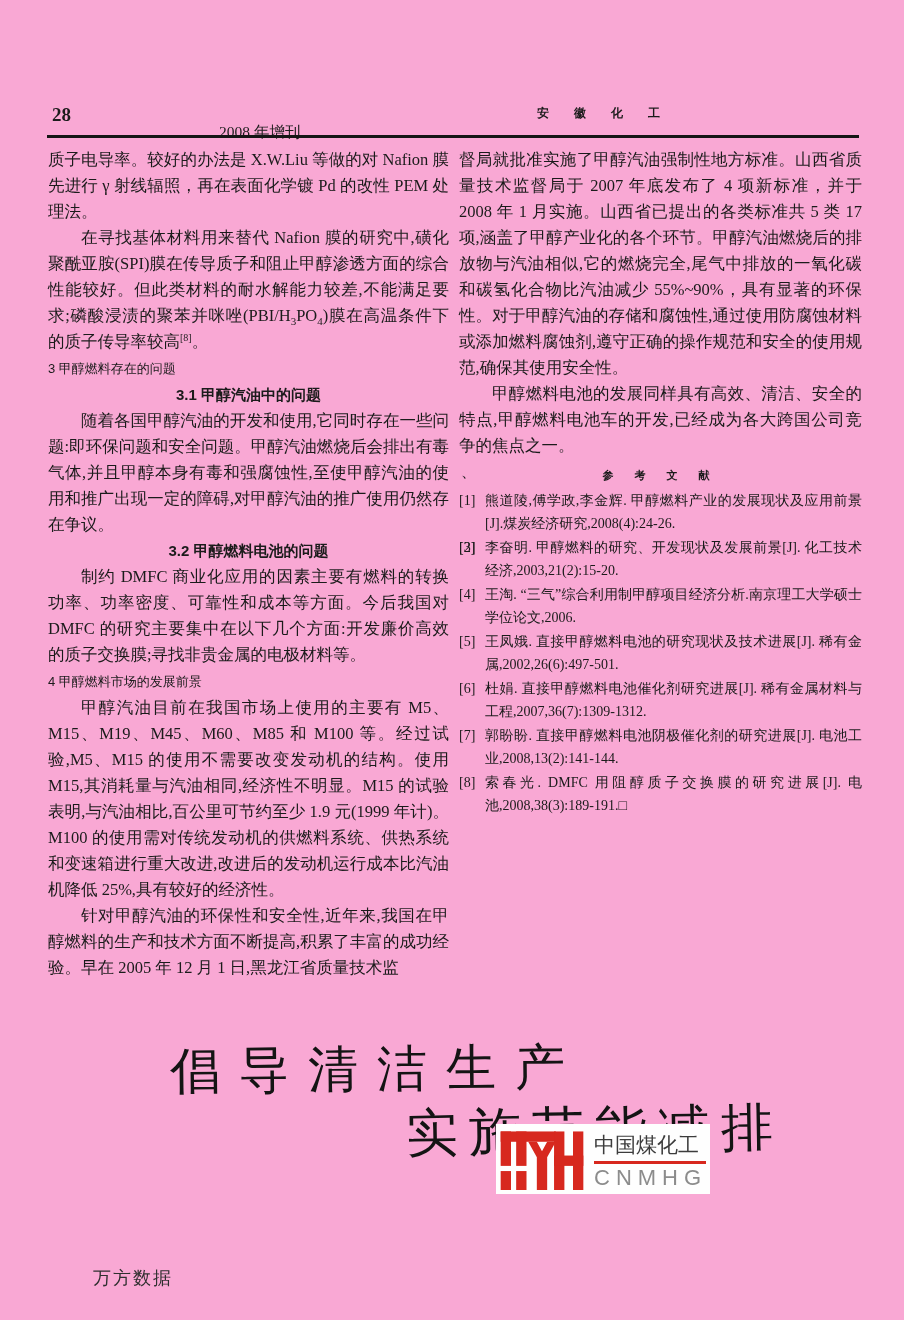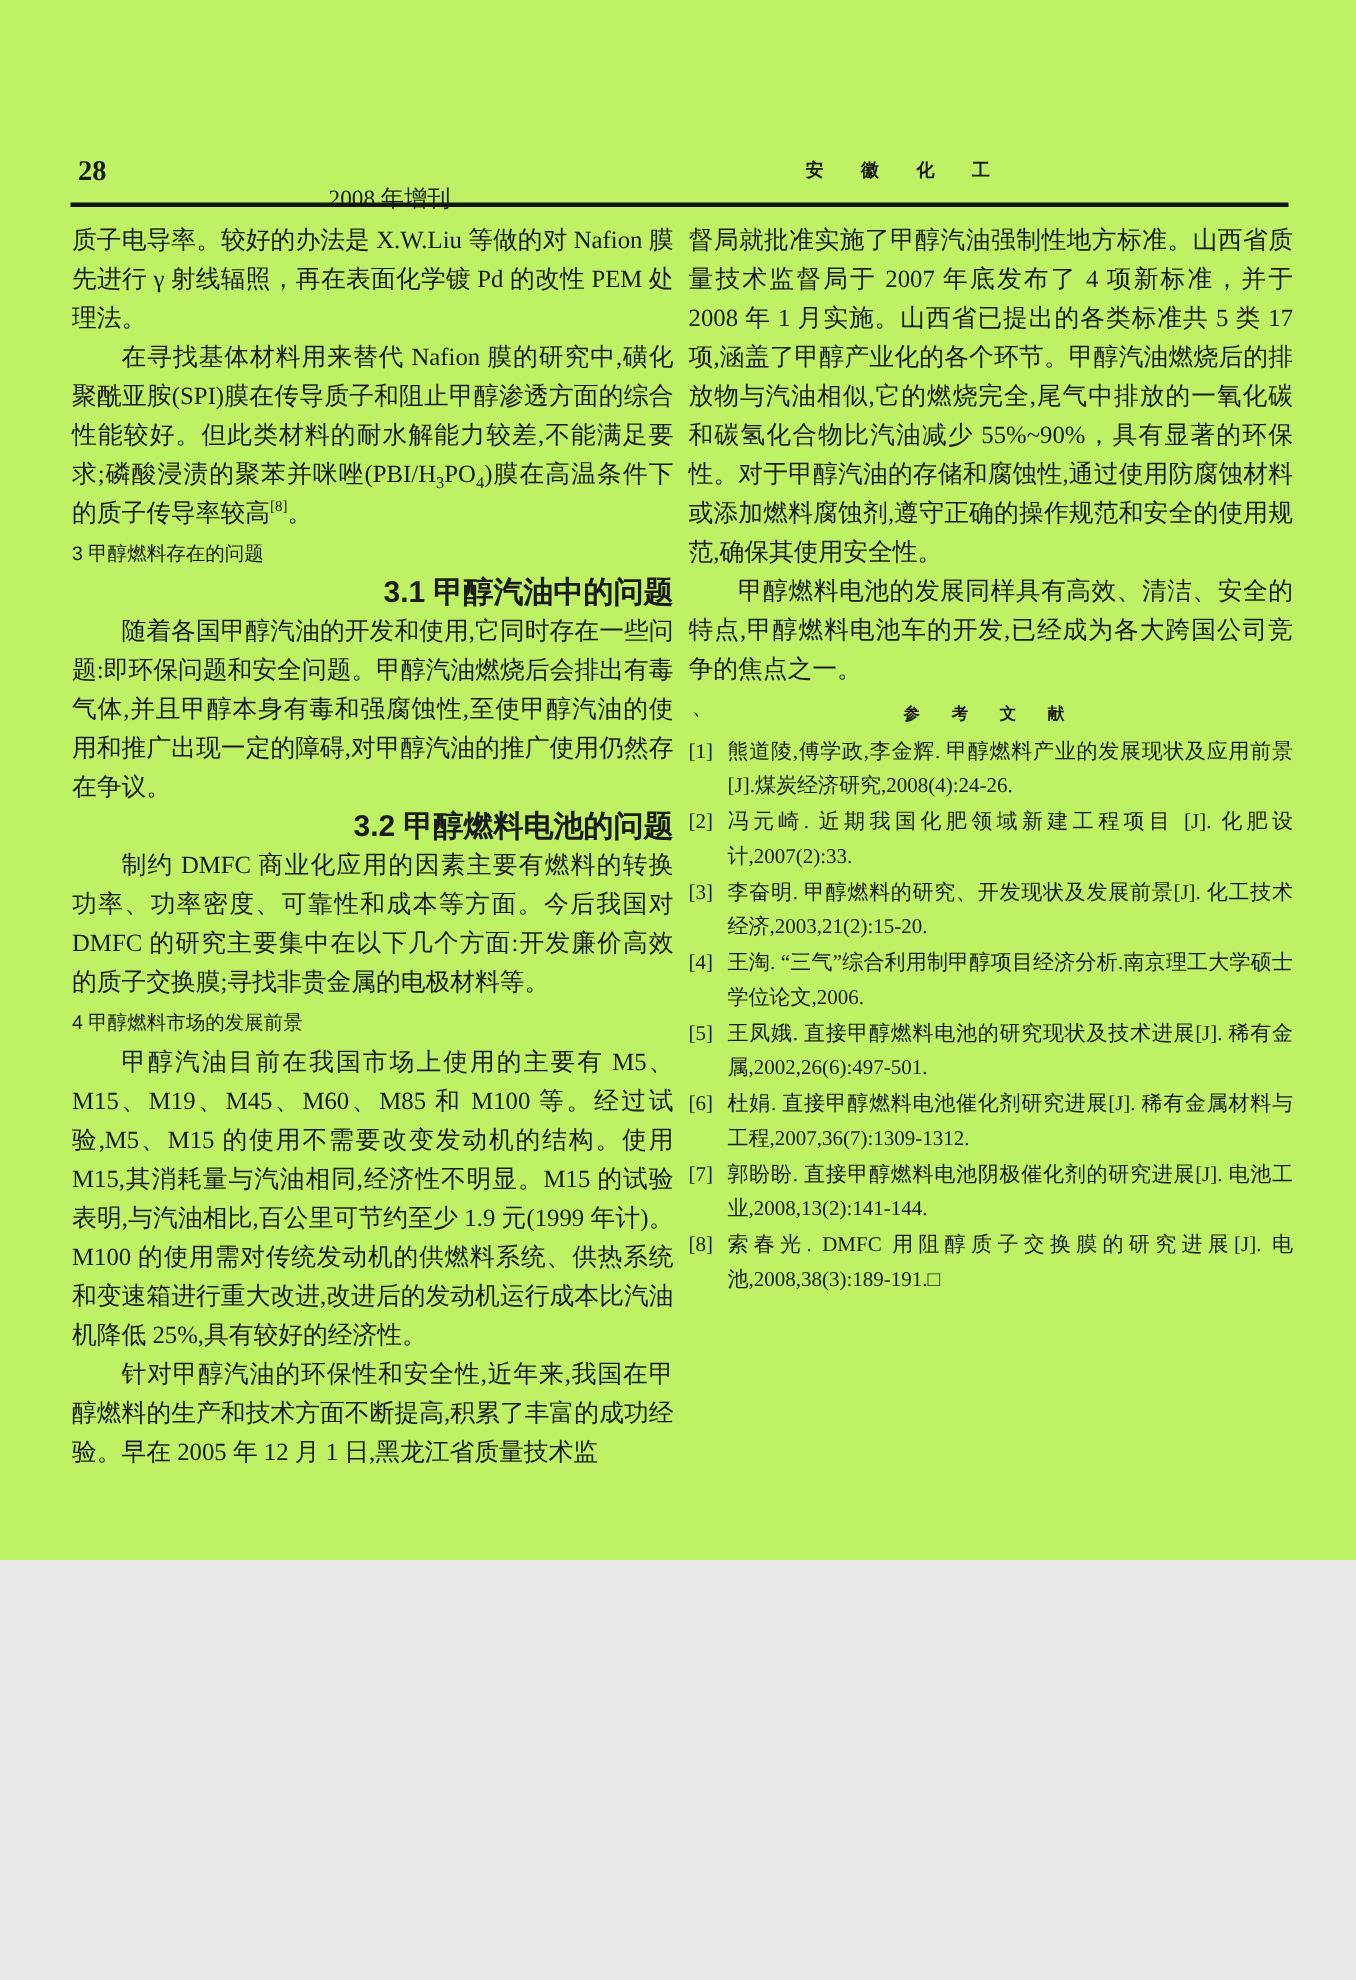--- a/index.html
+++ b/index.html
@@ -1,35 +1,35 @@
 <!DOCTYPE html>
 <html><head>
 <meta charset="utf-8">
 <style>
   * { margin:0; padding:0; box-sizing:border-box; }
   html,body { background:#e8e8e8; }
   .page {
-    position:relative; width:904px; height:1040px; margin:0 auto;
-    background:#bef264; color:#1b1b1b; overflow:hidden;
+    position:relative; width:904px; height:1320px; margin:0 auto;
+    background:#f9a8d4; color:#1b1b1b; overflow:hidden;
     font-family:"Liberation Serif","DejaVu Serif",serif;
   }
   
   .hdr-num { position:absolute; left:52px; top:104px; font-size:19px; font-weight:bold; }
   .hdr-issue { position:absolute; left:219px; top:108px; font-size:15.5px;margin-top:14px; }
   .hdr-journal { position:absolute; left:537px; top:105px; font-size:12px; font-weight:bold; letter-spacing:11px; }
   .hdr-rule { position:absolute; left:47px; top:135px; width:812px; height:3px; background:#151515; }
   
   .col { position:absolute; top:147px; text-align:justify; font-size:16.5px; line-height:26px; }
   .col-left  { left:48px;  width:401px; }
   .col-right { left:459px; width:403px; }
   .col p { text-align:justify; }
   .para-indent { text-indent:2em; }
   .para-flush  { text-indent:0; }
   .h-sec  { font-family:"Liberation Sans","DejaVu Sans",sans-serif; font-weight:normal; font-size:13px; line-height:27px; text-align:left; }
-  .h-sub  { font-family:"Liberation Sans","DejaVu Sans",sans-serif; font-weight:bold; font-size:20px;  line-height:26px; text-align:right; }
+  .h-sub  { font-family:"Liberation Sans","DejaVu Sans",sans-serif; font-weight:bold; font-size:15px;  line-height:26px; text-align:center; }
   sup { font-size:10px; vertical-align:super; line-height:0; }
   sub { font-size:11px; vertical-align:sub;  line-height:0; }
   
   .refs-title-row { position:relative; text-align:center; margin-top:2px; }
   .refs-title { display:inline-block; font-family:"Liberation Sans","DejaVu Sans",sans-serif;
                 font-weight:bold; font-size:11px; line-height:26px; letter-spacing:9px; text-align:center; }
   .stray-mark { position:absolute; left:2px; top:-2px; font-size:15px; }
   .ref { position:relative; padding-left:26px; font-size:14px; line-height:23px; text-align:justify; margin-top:1px; }
   .ref .ref-no { position:absolute; left:0; top:0; }
   
@@ -84,21 +84,20 @@
       <span class="stray-mark">、</span>
       <span class="refs-title">参 考 文 献</span>
     </div>
 
     <div class="ref">
       <span class="ref-no">[1]</span>
       <span>熊道陵,傅学政,李金辉. 甲醇燃料产业的发展现状及应用前景[J].煤炭经济研究,2008(4):24-26.</span>
     </div>
     <div class="ref">
       <span class="ref-no">[2]</span>
-      <span>冯元崎. 近期我国化肥领域新建工程项目 [J]. 化肥设计,2007(2):33.</span>
     </div>
     <div class="ref">
       <span class="ref-no">[3]</span>
       <span>李奋明. 甲醇燃料的研究、开发现状及发展前景[J]. 化工技术经济,2003,21(2):15-20.</span>
     </div>
     <div class="ref">
       <span class="ref-no">[4]</span>
       <span>王淘. “三气”综合利用制甲醇项目经济分析.南京理工大学硕士学位论文,2006.</span>
     </div>
     <div class="ref">

